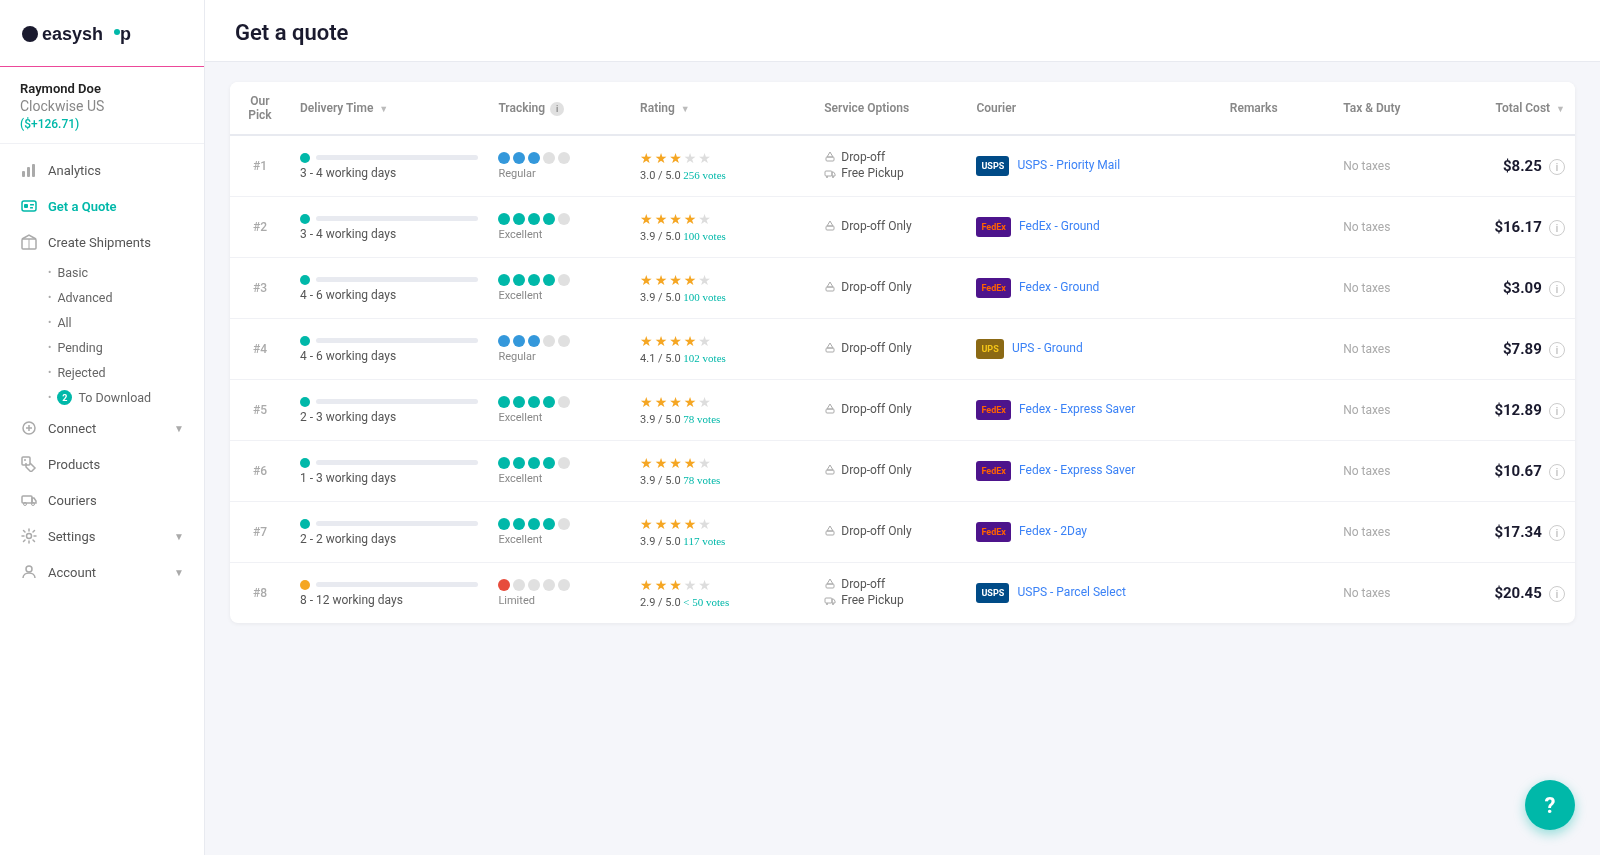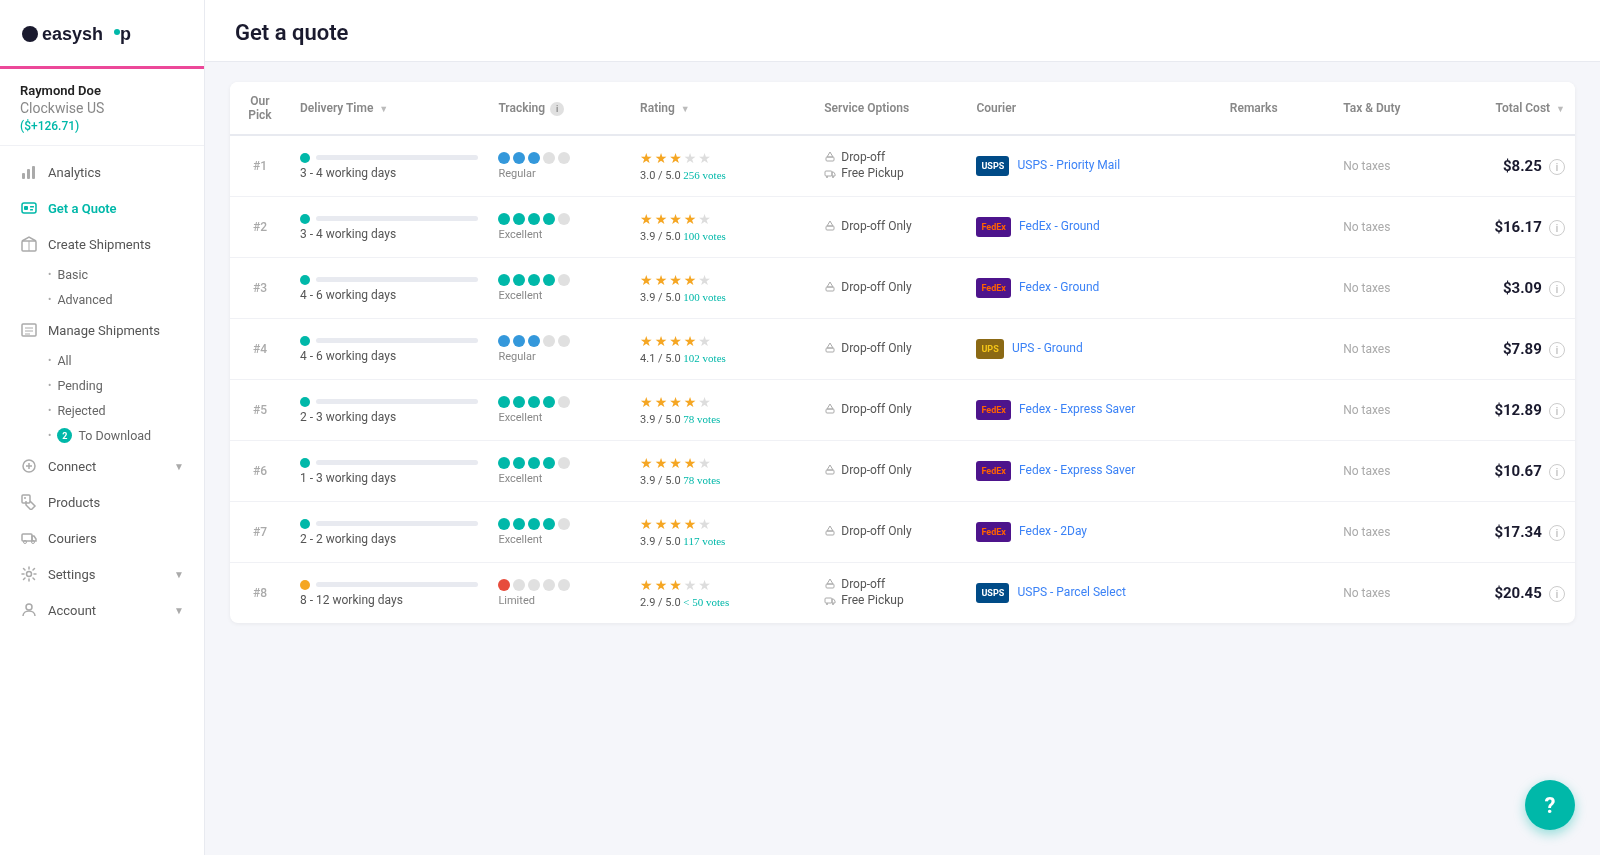--- a/index.html
+++ b/index.html
@@ -11,21 +11,21 @@
       min-width: 205px;
       background: #fff;
       border-right: 1px solid #e8eaf0;
       display: flex;
       flex-direction: column;
       height: 855px;
       overflow-y: auto;
     }
     .sidebar-logo {
       padding: 18px 20px 16px;
-      border-bottom: 3px solid #ec4899;
+      border-bottom: 1px solid #ec4899;
     }
     .logo-text {
       font-size: 22px;
       font-weight: 700;
       color: #1a1a2e;
       display: flex;
       align-items: center;
       gap: 4px;
     }
 
@@ -272,31 +272,20 @@
             <line x1="8" y1="5" x2="8" y2="15" stroke="#aaa" stroke-width="1"></line>
           </svg>
       </span>
       <span>Create Shipments</span>
     </div>
     <div class="nav-sub">
       <div class="nav-sub-item">Basic</div>
       <div class="nav-sub-item">Advanced</div>
     </div>
 
-    <div class="nav-item">
-      <span class="nav-icon">
-        <svg width="16" height="16" viewBox="0 0 16 16" fill="none">
-            <rect x="1" y="2" width="14" height="12" rx="1" stroke="#aaa" stroke-width="1.5"></rect>
-            <line x1="4" y1="6" x2="12" y2="6" stroke="#aaa" stroke-width="1"></line>
-            <line x1="4" y1="9" x2="12" y2="9" stroke="#aaa" stroke-width="1"></line>
-            <line x1="4" y1="12" x2="9" y2="12" stroke="#aaa" stroke-width="1"></line>
-          </svg>
-      </span>
-      <span>Manage Shipments</span>
-    </div>
     <div class="nav-sub">
       <div class="nav-sub-item">All</div>
       <div class="nav-sub-item">Pending</div>
       <div class="nav-sub-item">Rejected</div>
       <div class="nav-sub-item" style="display:flex;align-items:center;gap:6px;">
         <span class="badge" style="font-size:9px;width:15px;height:15px;">2</span>
         To Download
       </div>
     </div>
 

